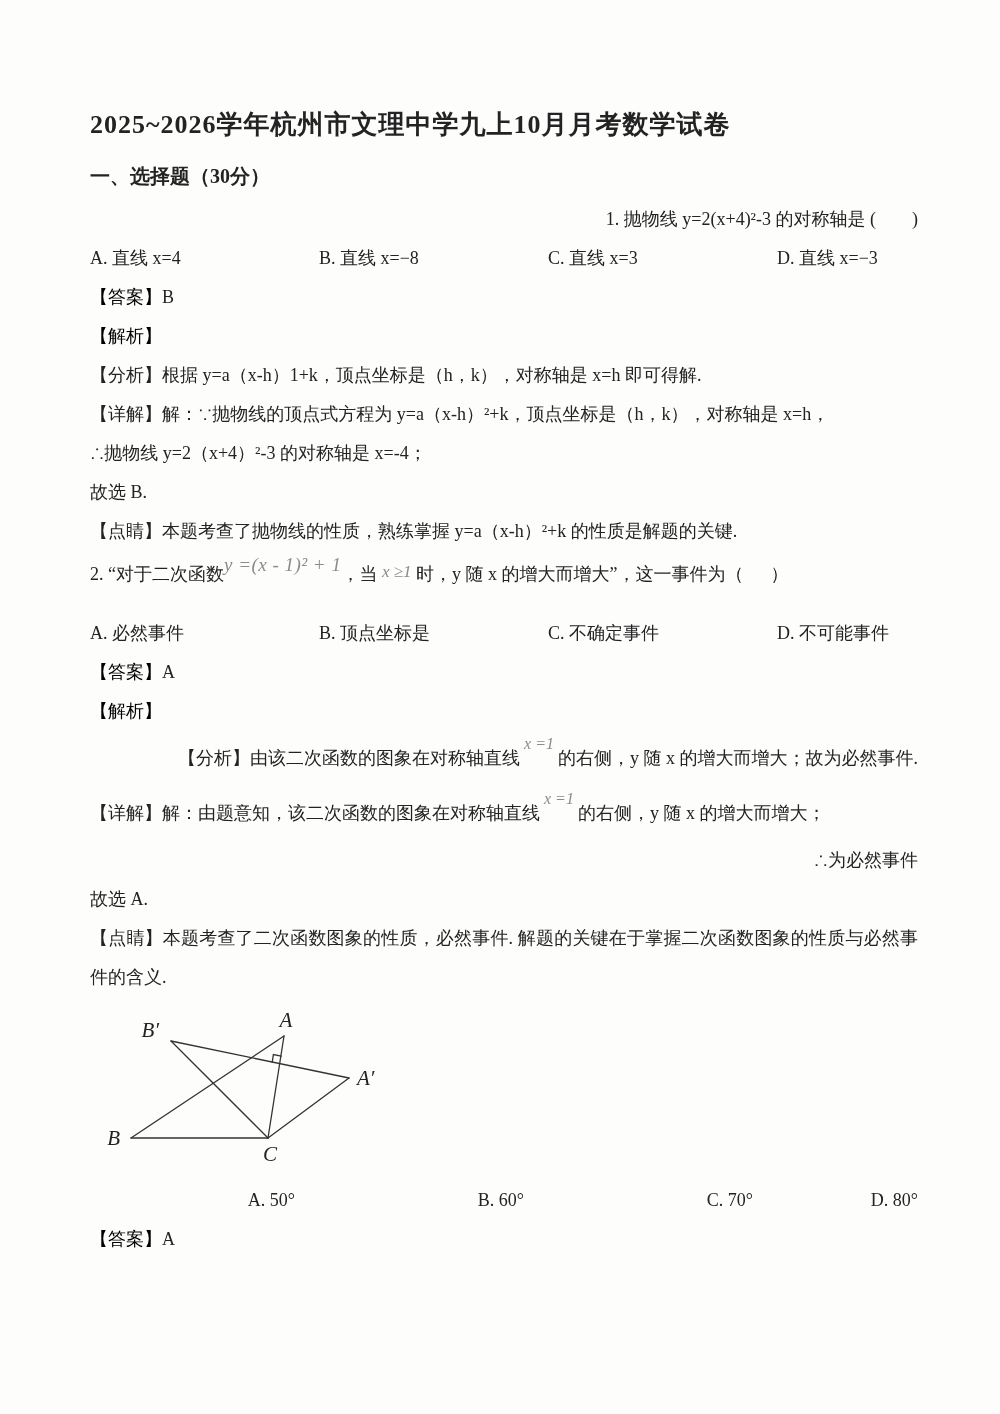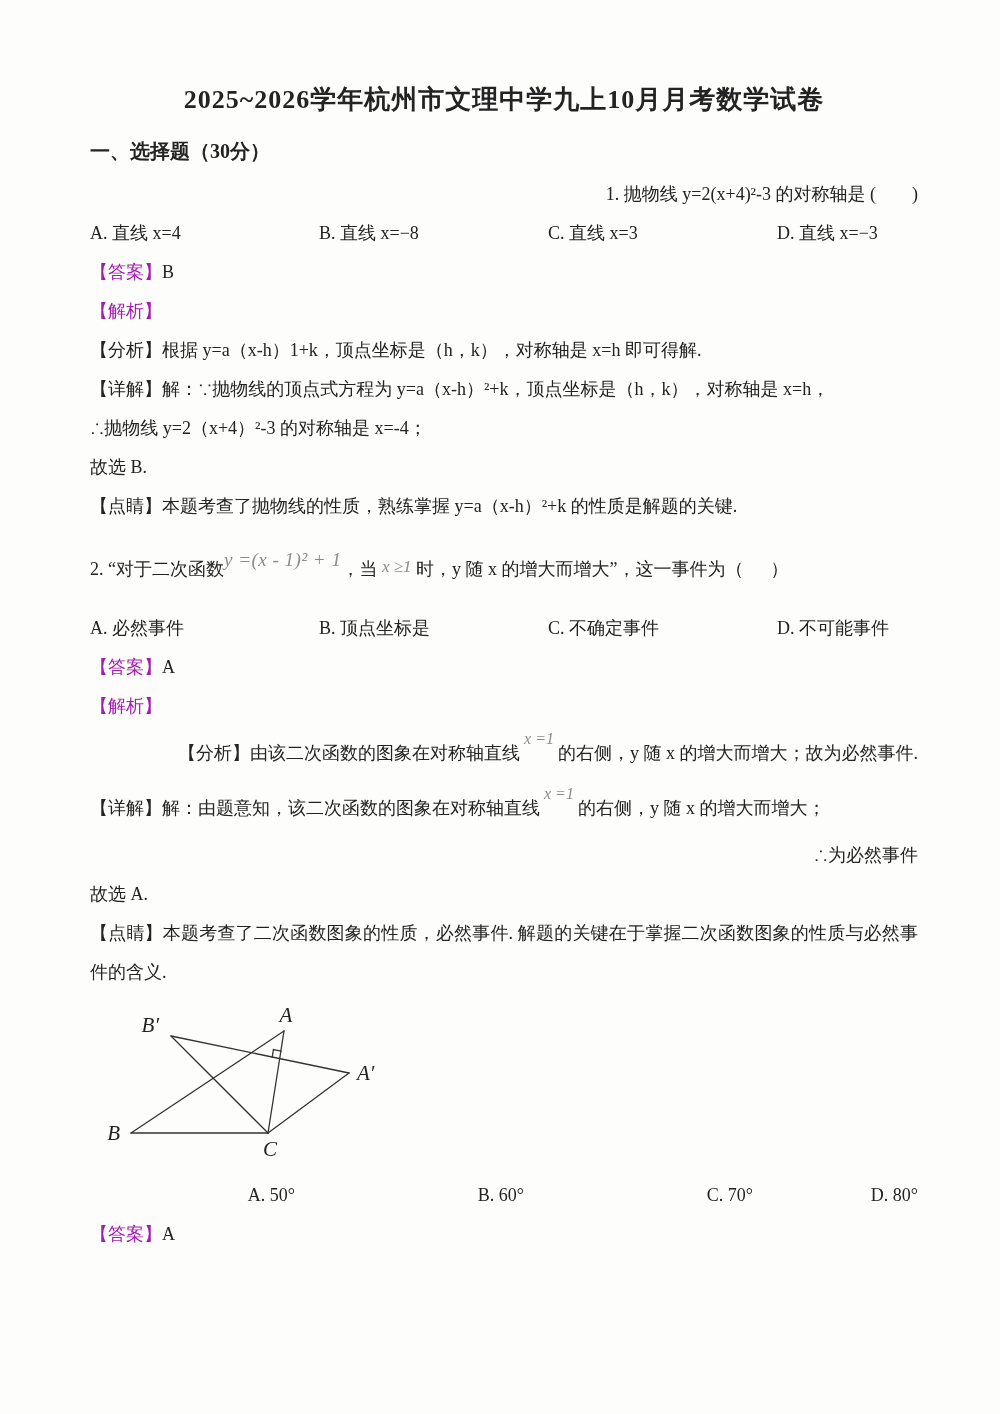--- a/index.html
+++ b/index.html
@@ -13,24 +13,23 @@
   .page{
     position:relative;
     width:1000px;height:1414px;
     overflow:hidden;
   }
   .content{
     position:absolute;left:90px;top:0;width:828px;
   }
   .title{
     margin:0;
-    padding-top:79px;
+    padding-top:104px;
     font-size:26px;
     font-weight:700;
-    text-align:center;
     letter-spacing:1px;
     line-height:42px;
     white-space:nowrap;
   }
   .section{
     margin:14px 0 0 0;
     font-size:20px;
     font-weight:700;
     line-height:32px;
   }
@@ -41,21 +40,21 @@
     white-space:pre-wrap;
   }
   .just{text-align:justify;}
   .opts{
     display:grid;
     grid-template-columns:205px 205px 205px auto;
     font-size:18px;
     line-height:39px;
     gap:24px;
   }
-  .blue{color:#a21caf;margin-top:47px;}
+  .blue{color:#000000;margin-top:47px;}
   .gmath{
     color:#8b8b8b;
     font-style:italic;
     font-family:"Liberation Serif","DejaVu Serif",serif;
   }
   .gmath.formula{
     position:relative;top:-9px;
     font-size:19px;
     letter-spacing:.5px;
   }
@@ -64,21 +63,21 @@
     font-size:17px;
   }
   .gmath.axis{
     display:inline-block;
     position:relative;top:-15px;
     font-size:16px;
     margin:0 4px;
   }
   .mt8{margin-top:8px;text-align:right;}
   .mt16{margin-top:16px;}
-  .stem2{line-height:46px;margin-top:20px;}
+  .stem2{line-height:46px;margin-top:0;}
   .figure{
     display:block;
     margin:6px 0 2px -4px;
   }
   .figure line, .figure polyline{
     stroke:#333;stroke-width:1.3;fill:none;
     stroke-linecap:round;
   }
   .figure text{
     font-family:"Liberation Serif","DejaVu Serif",serif;

